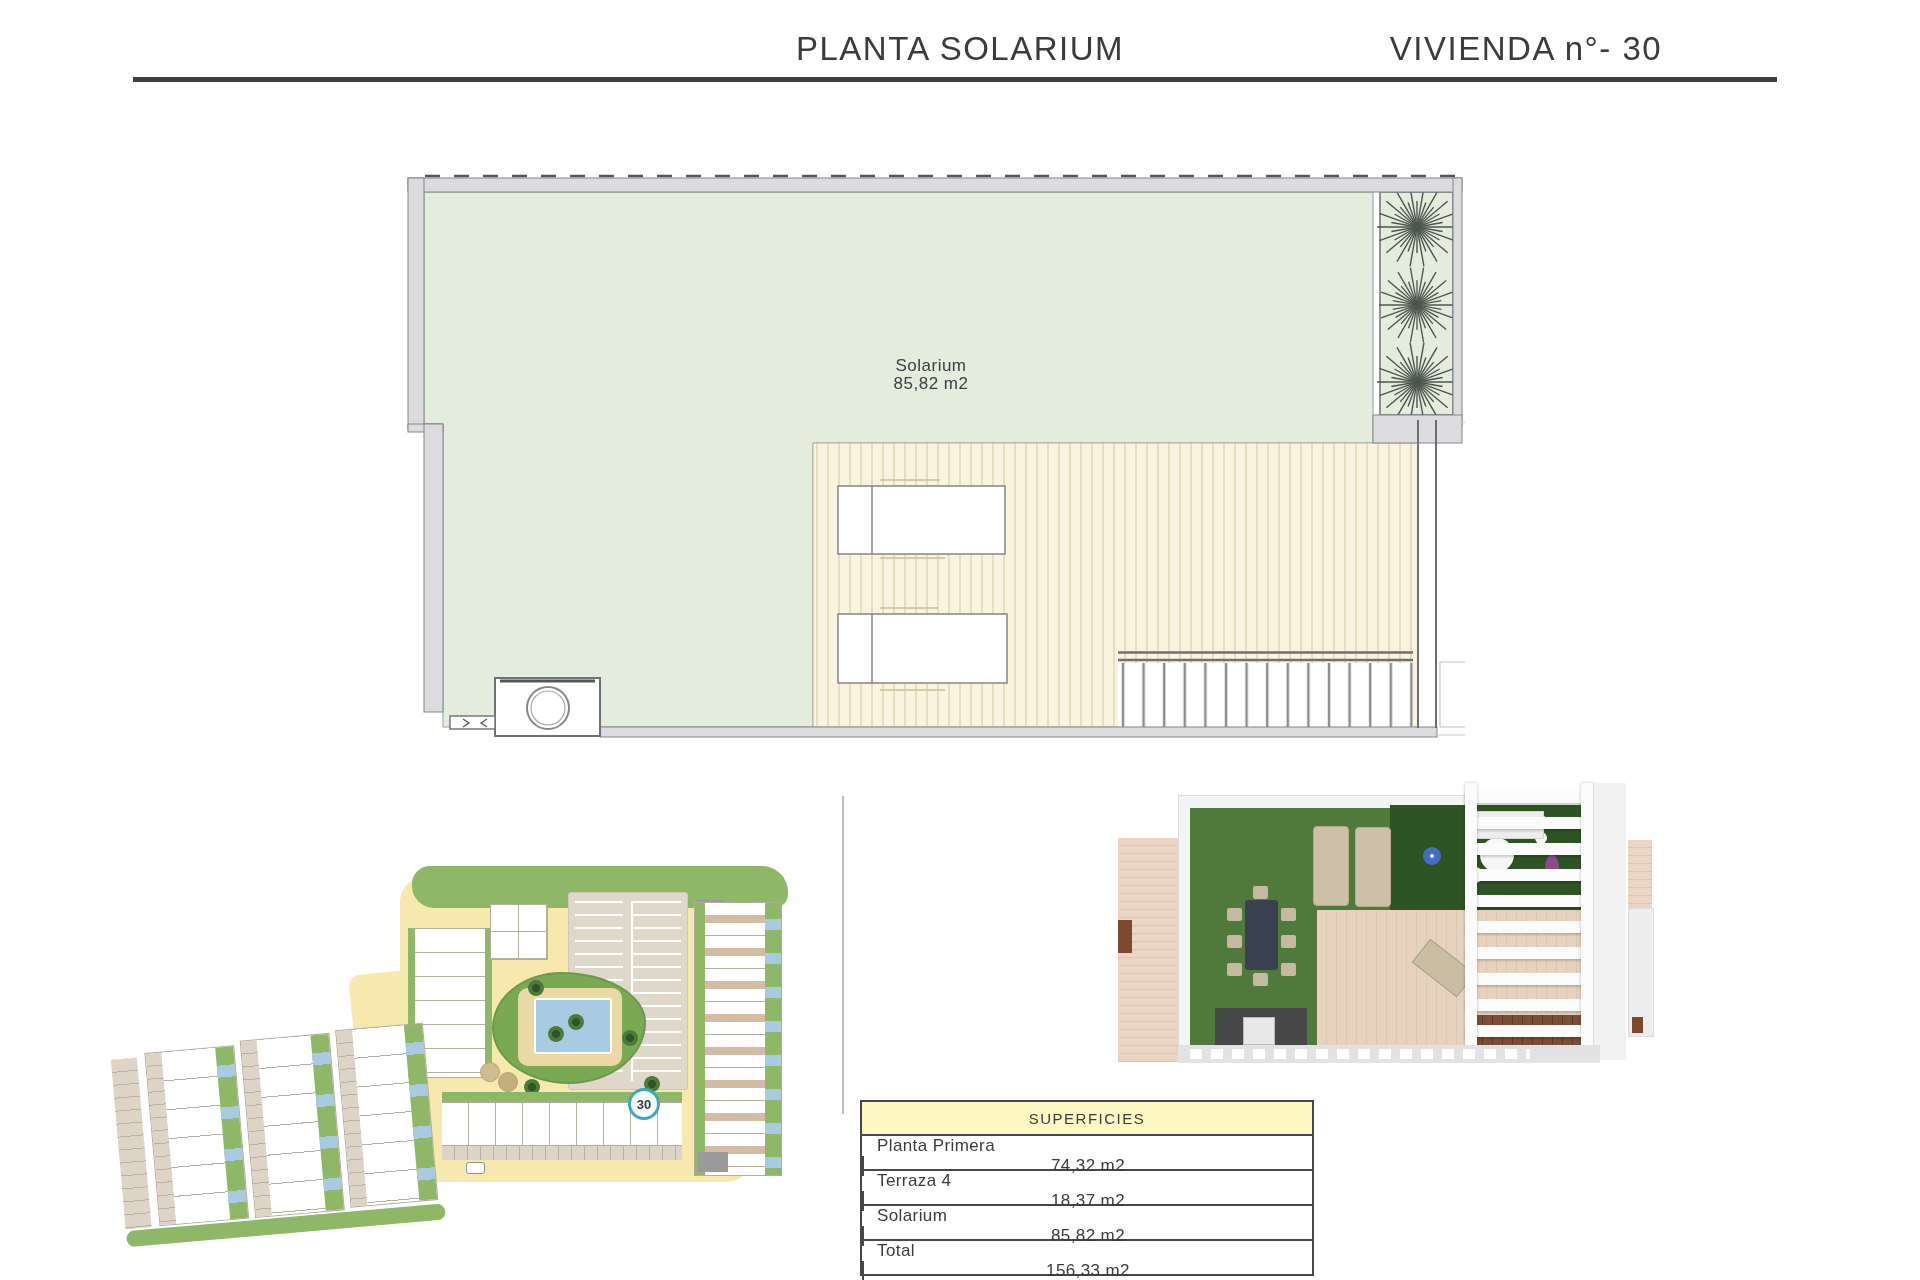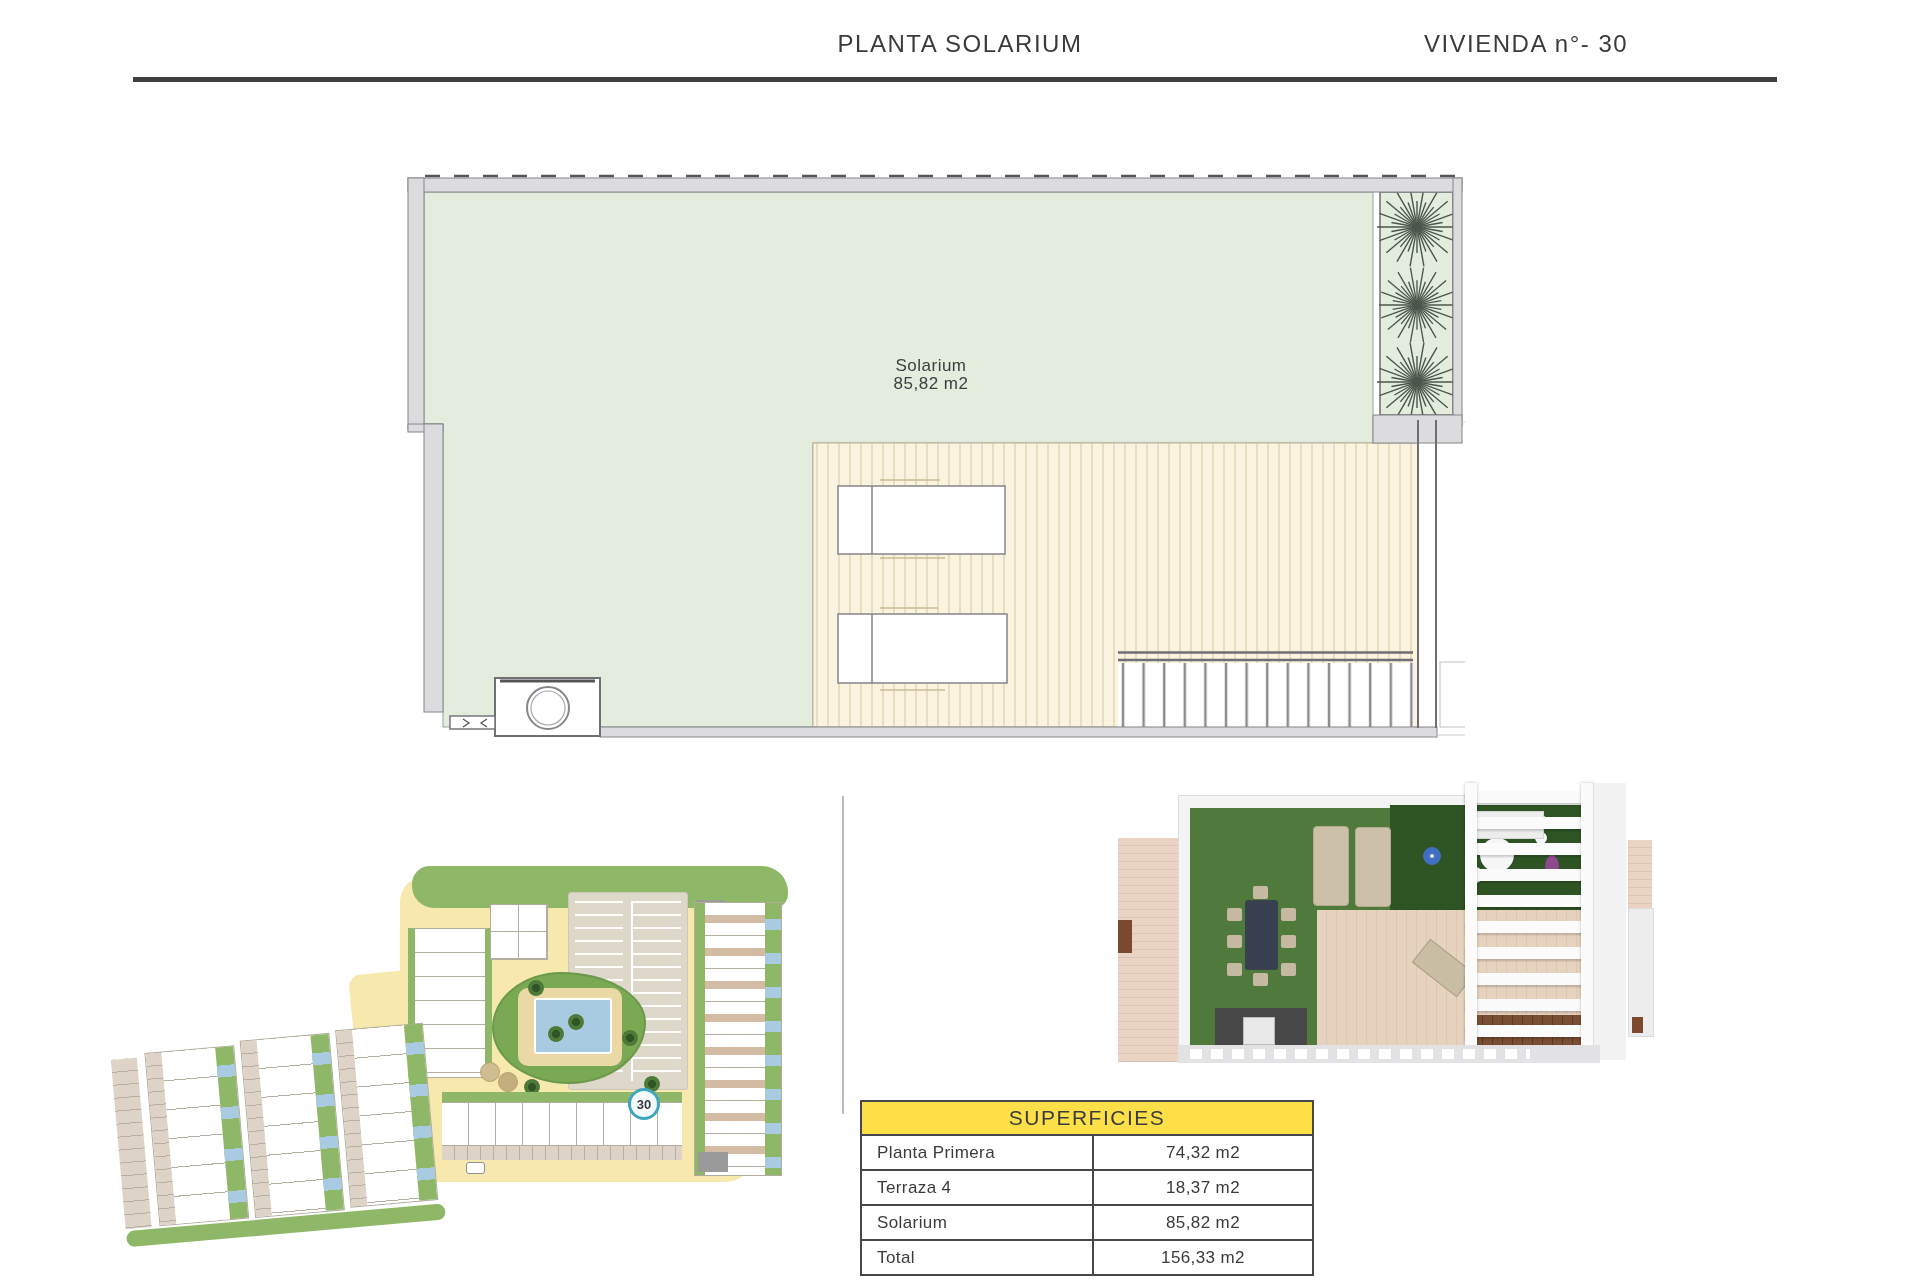--- a/index.html
+++ b/index.html
@@ -1,21 +1,21 @@
 <!DOCTYPE html>
 <html><head>
 <meta charset="utf-8">
 <style>
   html,body{margin:0;padding:0;background:#fff;}
   body{width:1920px;height:1280px;position:relative;overflow:hidden;
        font-family:"Liberation Sans",sans-serif;color:#3b3b3e;}
   .abs{position:absolute;}
 
   
-  .title{position:absolute;top:30px;font-size:24px;letter-spacing:1.5px;
+  .title{position:absolute;top:30px;font-size:33px;letter-spacing:1.5px;
          color:#3b3b3e;text-align:center;white-space:nowrap;}
   #title-left{left:740px;width:440px;}
   #title-right{left:1346px;width:360px;}
   .rule{position:absolute;left:133px;top:77px;width:1644px;height:5px;background:#3f3f42;}
 
   
   #plan{position:absolute;left:405px;top:172px;}
   .wall{fill:#dcdcdf;stroke:#85858b;stroke-width:1;}
   .dash{stroke:#55555a;stroke-width:2.5;stroke-dasharray:15 14;}
   .green{fill:#e3ecdd;stroke:#97a397;stroke-width:1;}
@@ -109,23 +109,23 @@
   .wtable{border-radius:50%;background:#f6f6f6;box-shadow:0 1px 2px rgba(0,0,0,.2);}
   .pplant{left:430px;top:72px;width:14px;height:24px;border-radius:50%;background:#8e4a8e;}
   .bluedot{left:308px;top:64px;width:18px;height:18px;border-radius:50%;background:#3f6fc0;}
   .bluedot:after{content:"";position:absolute;left:7px;top:7px;width:4px;height:4px;border-radius:50%;background:#fff;}
   .door{background:#7b4a2e;}
 
   .divider{position:absolute;left:842px;top:796px;width:2px;height:318px;background:#bcbcbc;}
 
   
   #surfaces{position:absolute;left:860px;top:1100px;width:450px;border:2px solid #47474b;background:#fff;}
-  #surfaces .thead{height:32px;background:#fde047;border-bottom:2px solid #47474b;
-      display:flex;align-items:center;justify-content:center;font-size:21px;letter-spacing:1.5px;color:#3b3b3e;}
-  .trow{display:flex;height:33px;}
+  #surfaces .thead{height:32px;background:#fef9c3;border-bottom:2px solid #47474b;
+      display:flex;align-items:center;justify-content:center;font-size:15px;letter-spacing:1.5px;color:#3b3b3e;}
+  .trow{display:flex;height:33px;flex-direction:column;}
   .trow + .trow{border-top:2px solid #47474b;}
   .tl{width:215px;display:flex;align-items:center;padding-left:15px;font-size:17px;letter-spacing:.4px;}
   .tr{flex:1;border-left:2px solid #47474b;display:flex;align-items:center;justify-content:center;
       font-size:17px;letter-spacing:.4px;}
 </style>
 </head>
 <body>
 
 <div class="title" id="title-left">PLANTA SOLARIUM</div>
 <div class="title" id="title-right">VIVIENDA n°- 30</div>

